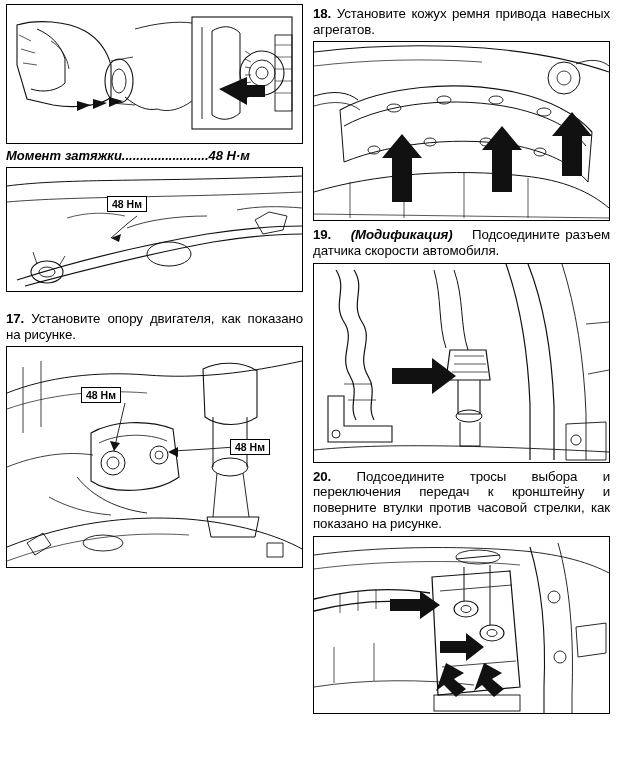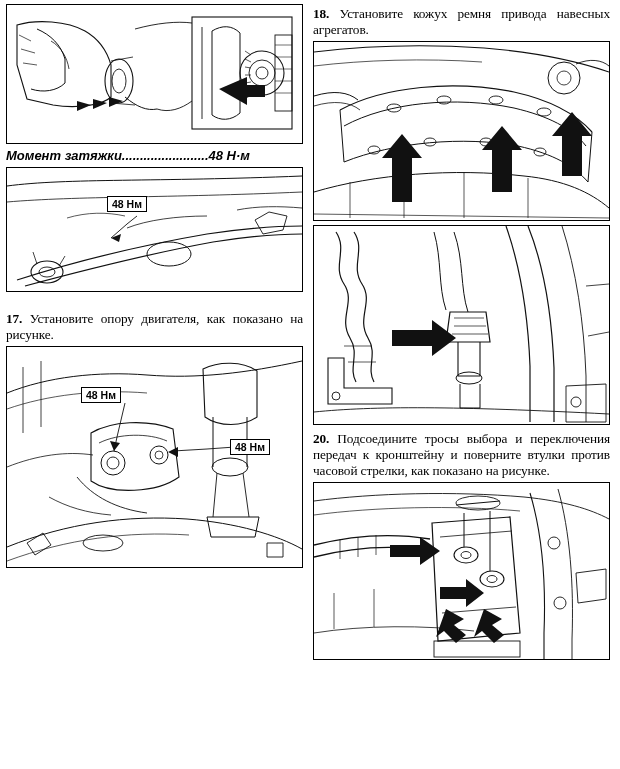--- a/index.html
+++ b/index.html
@@ -24,21 +24,20 @@
     width: 297px;
     display: flex;
     flex-direction: column;
     gap: 4px;
   }
   .text-block {
     font-size: 13.3px;
     line-height: 1.18;
     text-align: justify;
     letter-spacing: -0.1px;
-    font-family: Liberation Serif, serif;
   }
   .text-block .num {
     font-weight: bold;
   }
   .note {
     font-style: italic;
     font-size: 13.2px;
     line-height: 1.18;
     text-align: justify;
   }
@@ -232,20 +231,25 @@
         <path d="M0 172 L295 176" stroke="#111" stroke-width="0.7"></path>
 
         <g fill="#111">
           <polygon points="78,160 78,116 68,116 88,92 108,116 98,116 98,160"></polygon>
           <polygon points="178,150 178,108 168,108 188,84 208,108 198,108 198,150"></polygon>
           <polygon points="248,134 248,94 238,94 258,70 278,94 268,94 268,134"></polygon>
         </g>
       </svg>
     </div>
 
+    <div class="text-block" style="margin-top:2px;">
+      <span class="num">19.</span>
+      <span style="font-style:italic; font-weight:bold; margin-left:14px;">(Модификация)</span>
+      <span style="margin-left:14px;">Подсоедините разъем датчика скорости автомобиля.</span>
+    </div>
 
     <div class="fig" style="height:200px;">
       <svg width="295" height="198" viewBox="0 0 295 198">
         <rect x="0" y="0" width="295" height="198" fill="#fff"></rect>
 
         <path d="M22 6 C34 24, 18 40, 30 58 C42 76, 24 92, 36 112 C46 128, 34 142, 42 156" fill="none" stroke="#111" stroke-width="1.2"></path>
         <path d="M40 6 C52 24, 36 40, 48 58 C60 76, 42 92, 54 112 C64 128, 52 142, 60 156" fill="none" stroke="#111" stroke-width="1.2"></path>
         <path d="M30 120 L58 120 M34 136 L62 136" stroke="#111" stroke-width="0.7"></path>
 
         <path d="M14 132 L14 178 L78 178 L78 162 L30 162 L30 132 Z" fill="none" stroke="#111" stroke-width="1.1"></path>

